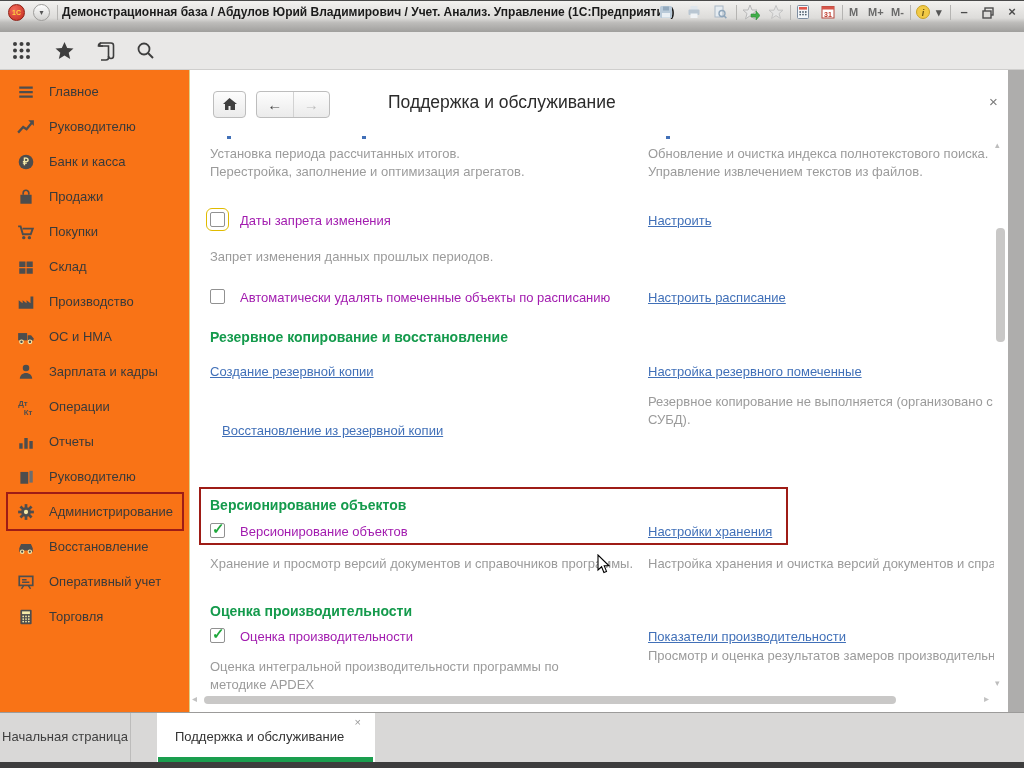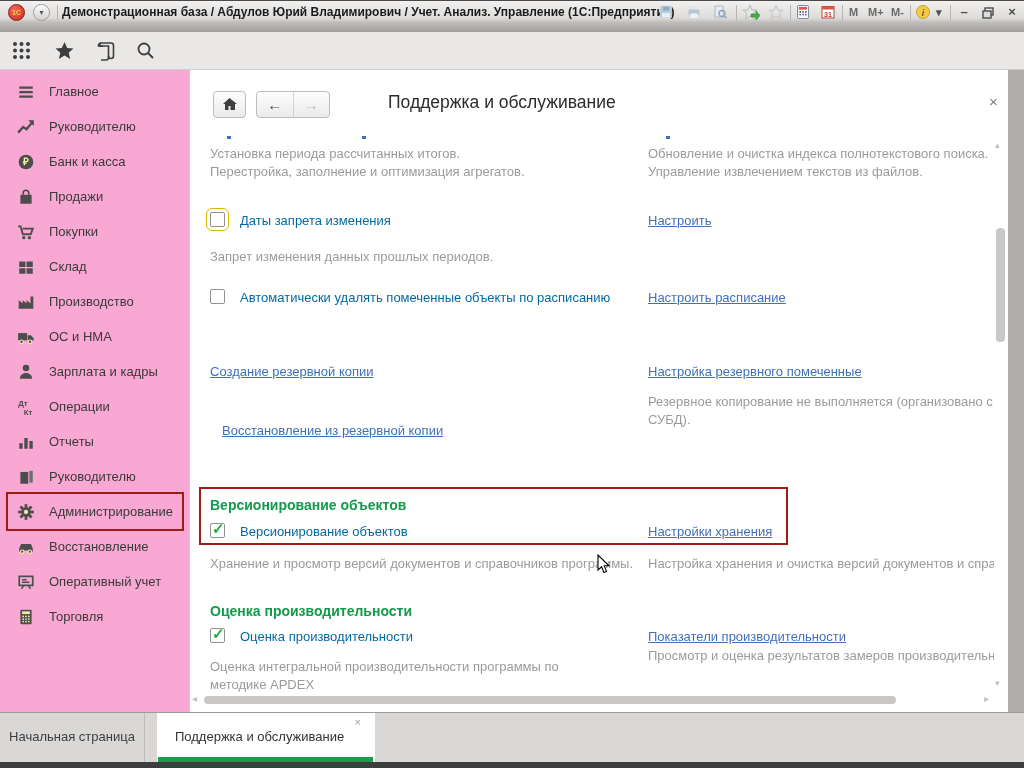--- a/index.html
+++ b/index.html
@@ -23,21 +23,21 @@
   .tb-m { position:absolute; top:5px; font-size:11px; font-weight:bold; color:#6a6a6a; }
   .wctl { position:absolute; top:3px; font-size:13px; font-weight:bold; color:#4c4c4c; text-align:center; width:16px; }
 
   
   .toolbar { position:absolute; left:0; top:32px; width:1024px; height:38px;
     background:#e9e8e7; border-bottom:1px solid #cfcecd; }
   .tool-btn { position:absolute; top:5px; width:28px; height:28px; text-align:center; padding-top:4px; }
 
   
   .main { position:absolute; left:0; top:70px; width:1024px; height:642px; background:#fff; }
-  .sidebar { position:absolute; left:0; top:0; width:190px; height:642px; background:#f9a8d4; border-right:1px solid #ddd089; }
+  .sidebar { position:absolute; left:0; top:0; width:190px; height:642px; background:#f97316; border-right:1px solid #ddd089; }
   .side-item { position:relative; height:35px; display:flex; align-items:center; padding-left:16px; cursor:default; }
   .side-icon { width:20px; height:18px; margin-right:13px; flex:none; }
   .side-label { font-size:13px; color:#3a3a3a; white-space:nowrap; }
   .side-hl { position:absolute; left:6px; top:422px; width:178px; height:39px; border:2px solid #9e1c16; }
 
   .content { position:absolute; left:190px; top:0; width:818px; height:642px; background:#fff; overflow:hidden; }
   .gutter { position:absolute; left:1008px; top:0; width:16px; height:642px; background:#aeadac; }
 
   
   .navbtn { position:absolute; top:21px; height:27px; border:1px solid #bdbdbd; border-radius:4px;
@@ -45,40 +45,40 @@
   .home { left:23px; width:33px; font-size:15px; line-height:25px; }
   .bf { left:66px; width:74px; display:flex; }
   .bf span { flex:1; font-size:15px; line-height:25px; }
   .bf .fwd { border-left:1px solid #d2d2d2; color:#bcbcbc; }
   .page-title { position:absolute; left:198px; top:22px; font-size:17.5px; color:#2b2b2b; white-space:nowrap; }
   .page-close { position:absolute; left:799px; top:23px; font-size:15px; color:#7a7a7a; }
 
   
   .desc { position:absolute; font-size:13px; color:#9b9b9b; white-space:nowrap; }
   .desc-wrap { position:absolute; font-size:13px; color:#9b9b9b; line-height:18px; }
-  .lbl  { position:absolute; font-size:13px; color:#0369a1; white-space:nowrap; }
+  .lbl  { position:absolute; font-size:13px; color:#a21caf; white-space:nowrap; }
   .lnk  { position:absolute; font-size:13px; color:#4170b8; text-decoration:underline; white-space:nowrap; cursor:pointer; }
   .hdr  { position:absolute; font-size:14px; font-weight:bold; color:#149a4c; white-space:nowrap; }
   .rcol { width:346px; overflow:hidden; }
   .cb { position:absolute; width:15px; height:15px; background:#fff; border:1px solid #919191; border-radius:2px; }
   .cb.focused { outline:1px solid #e0bb00; outline-offset:3px; }
   .cb .mark { position:absolute; left:1px; top:-4px; font-size:15px; font-weight:bold; color:#1fa83c; }
   .remnant { position:absolute; width:4px; height:3px; background:#4170b8; }
   .redbox { position:absolute; left:9px; top:417px; width:589px; height:58px; border:2px solid #9e1c16; }
 
   
   .vthumb { position:absolute; left:806px; top:158px; width:9px; height:114px; background:#c9c8c7; border-radius:4px; }
   .varr { position:absolute; left:805px; font-size:9px; color:#bdbdbd; }
   .hthumb { position:absolute; left:14px; top:626px; width:692px; height:8px; background:#c9c8c7; border-radius:4px; }
   .harr { position:absolute; top:623px; font-size:10px; color:#c2c2c2; }
 
   
   .tabbar { position:absolute; left:0; top:712px; width:1024px; height:50px; background:#d9d8d7; border-top:1px solid #9c9b9a; }
   .tab { position:absolute; top:0; height:50px; font-size:13px; color:#3f3f3f; }
-  .tab1 { left:0; width:145px; border-right:1px solid #bdbcbb; text-align:center; line-height:48px; }
+  .tab1 { left:0; width:131px; border-right:1px solid #bdbcbb; text-align:center; line-height:48px; }
   .tab2 { left:157px; width:218px; background:#fff; }
   .tab2 .t-label { position:absolute; left:18px; top:16px; color:#333; white-space:nowrap; }
   .tab2 .t-close { position:absolute; right:14px; top:3px; font-size:11px; color:#999; }
   .tab2 .t-green { position:absolute; left:1px; bottom:1px; width:215px; height:5px; background:#1a9e4e; }
   .bottomstrip { position:absolute; left:0; top:762px; width:1024px; height:6px; background:#3d3d3d; }
 
   .cursor { position:absolute; left:597px; top:554px; }
   svg { display:block; }
 </style>
 </head>
@@ -368,20 +368,21 @@
 
       <div class="cb focused" style="left:20px; top:142px"></div>
       <div class="lbl" style="left:50px; top:143px">Даты запрета изменения</div>
       <div class="lnk" style="left:458px; top:143px">Настроить</div>
       <div class="desc" style="left:20px; top:179px">Запрет изменения данных прошлых периодов.</div>
 
       <div class="cb" style="left:20px; top:219px"></div>
       <div class="lbl" style="left:50px; top:220px">Автоматически удалять помеченные объекты по расписанию</div>
       <div class="lnk" style="left:458px; top:220px">Настроить расписание</div>
 
+      <div class="hdr" style="left:20px; top:259px">Резервное копирование и восстановление</div>
       <div class="lnk" style="left:20px; top:294px">Создание резервной копии</div>
       <div class="lnk" style="left:458px; top:294px">Настройка резервного помеченные</div>
       <div class="desc-wrap" style="left:458px; top:323px; width:346px">Резервное копирование не выполняется (организовано с СУБД).</div>
       <div class="lnk" style="left:32px; top:353px">Восстановление из резервной копии</div>
 
       <div class="hdr" style="left:20px; top:427px">Версионирование объектов</div>
       <div class="cb" style="left:20px; top:453px">
           <span class="mark">✓</span>
         </div>
       <div class="lbl" style="left:50px; top:454px">Версионирование объектов</div>

